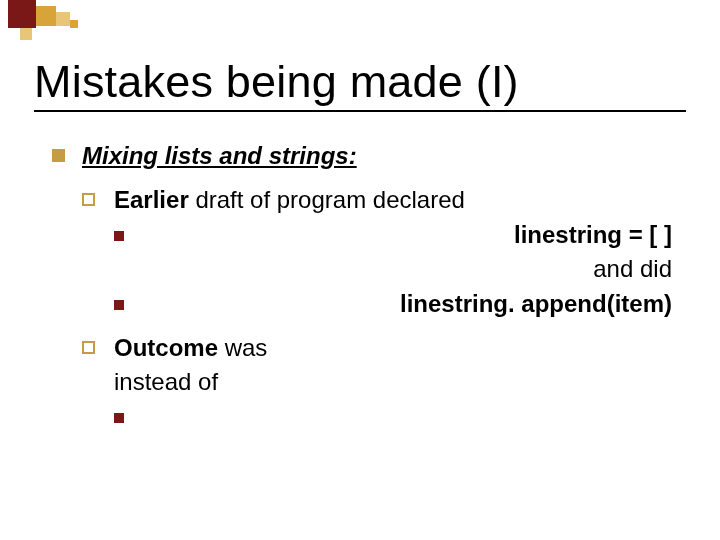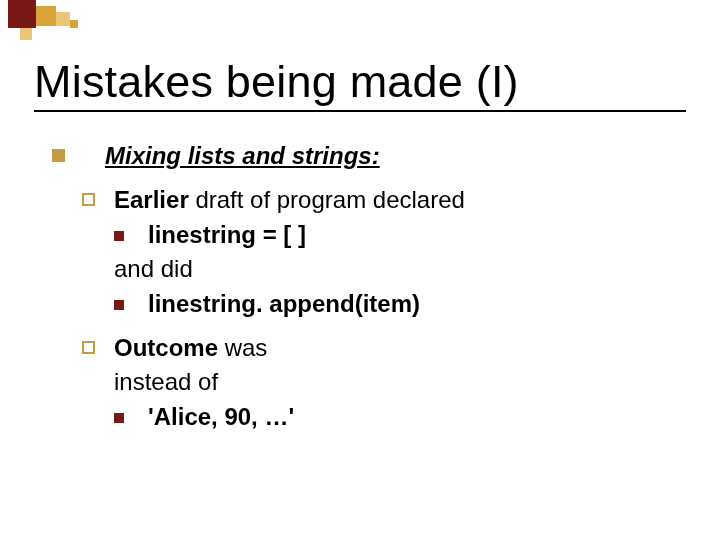--- a/index.html
+++ b/index.html
@@ -68,21 +68,21 @@
   .b3 {
     position: absolute;
     left: 0;
     top: 12px;
     width: 10px;
     height: 10px;
     background: #7a1818;
   }
   .bold { font-weight: 700; }
   .ital { font-style: italic; }
-  .under { text-decoration: underline; margin-left: 23px; }
+  .under { text-decoration: underline; }
 </style>
 </head>
 <body>
 
 <div class="deco">
   <span class="sq" style="left:8px; top:0; width:28px; height:28px; background:#7a1818;"></span>
   <span class="sq" style="left:36px; top:6px; width:20px; height:20px; background:#d8a43a;"></span>
   <span class="sq" style="left:56px; top:12px; width:14px; height:14px; background:#e9c57a;"></span>
   <span class="sq" style="left:20px; top:28px; width:12px; height:12px; background:#e9c57a;"></span>
   <span class="sq" style="left:70px; top:20px; width:8px; height:8px; background:#d8a43a;"></span>
@@ -98,40 +98,39 @@
     <span class="bold ital under">Mixing lists and strings:</span>
   </div>
 
   <div style="padding-left:30px;">
 
     <div class="lvl2">
       <span class="b2"></span>
       <span class="bold">Earlier</span><span> draft of program declared</span>
     </div>
 
-    <div style="padding-left:32px;">
+    <div style="padding-left:32px;text-align:right;">
       <div class="lvl3">
         <span class="b3"></span>
         <span class="bold">linestring = [ ]</span>
       </div>
       <div class="plain">and did</div>
       <div class="lvl3">
         <span class="b3"></span>
         <span class="bold">linestring. append(item)</span>
       </div>
     </div>
 
     <div class="lvl2">
       <span class="b2"></span>
       <span class="bold">Outcome</span><span> was</span>
     </div>
 
     <div style="padding-left:32px;">
       <div class="plain">instead of</div>
       <div class="lvl3">
         <span class="b3"></span>
-        <span class="bold">'Alice, 90, …'</span>
       </div>
     </div>
 
   </div>
 
 </div>
 
 </body></html>

